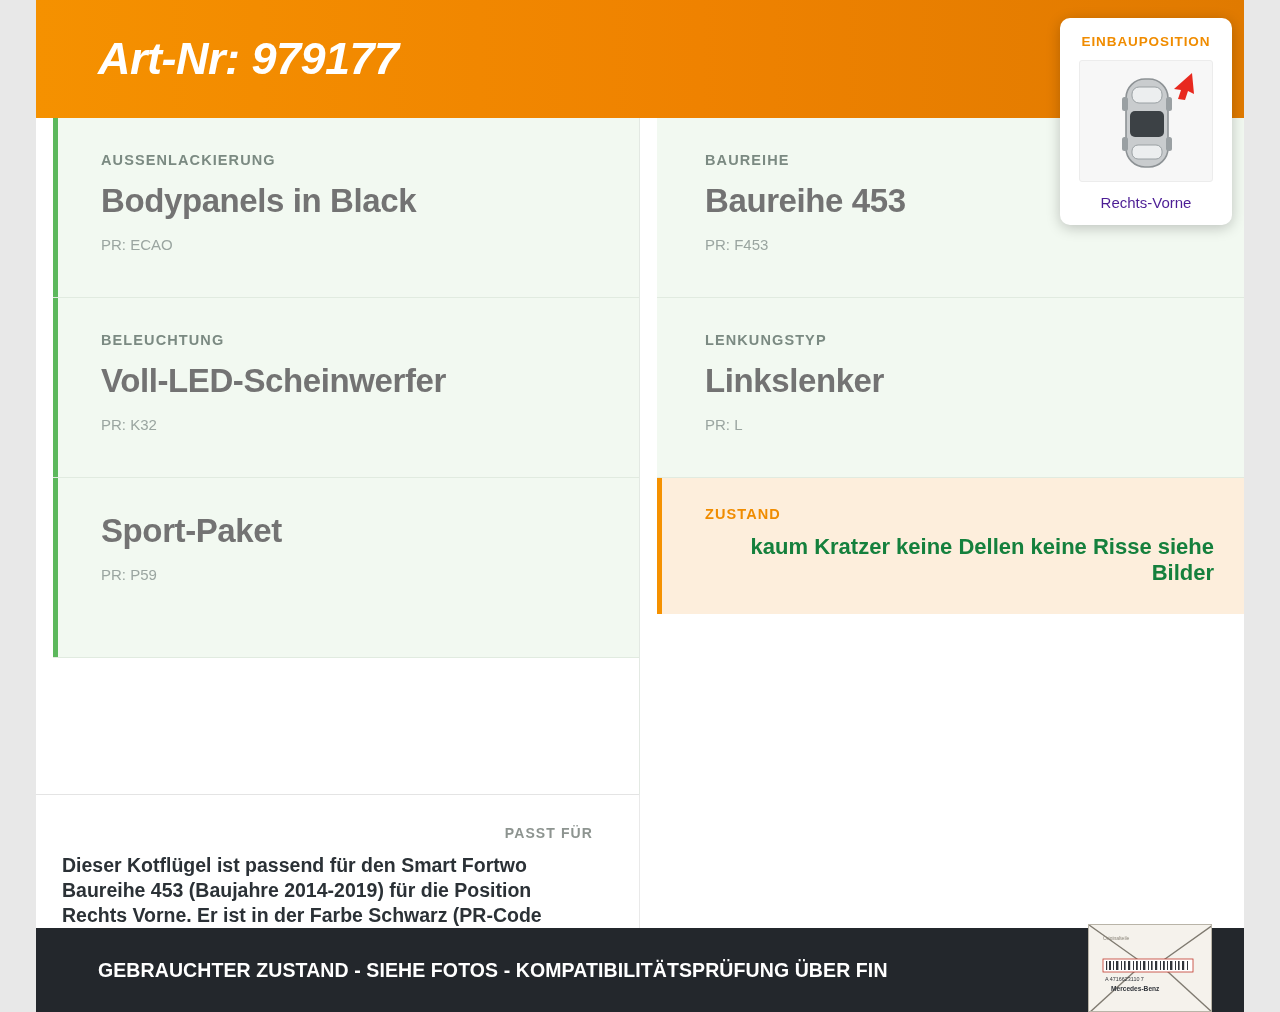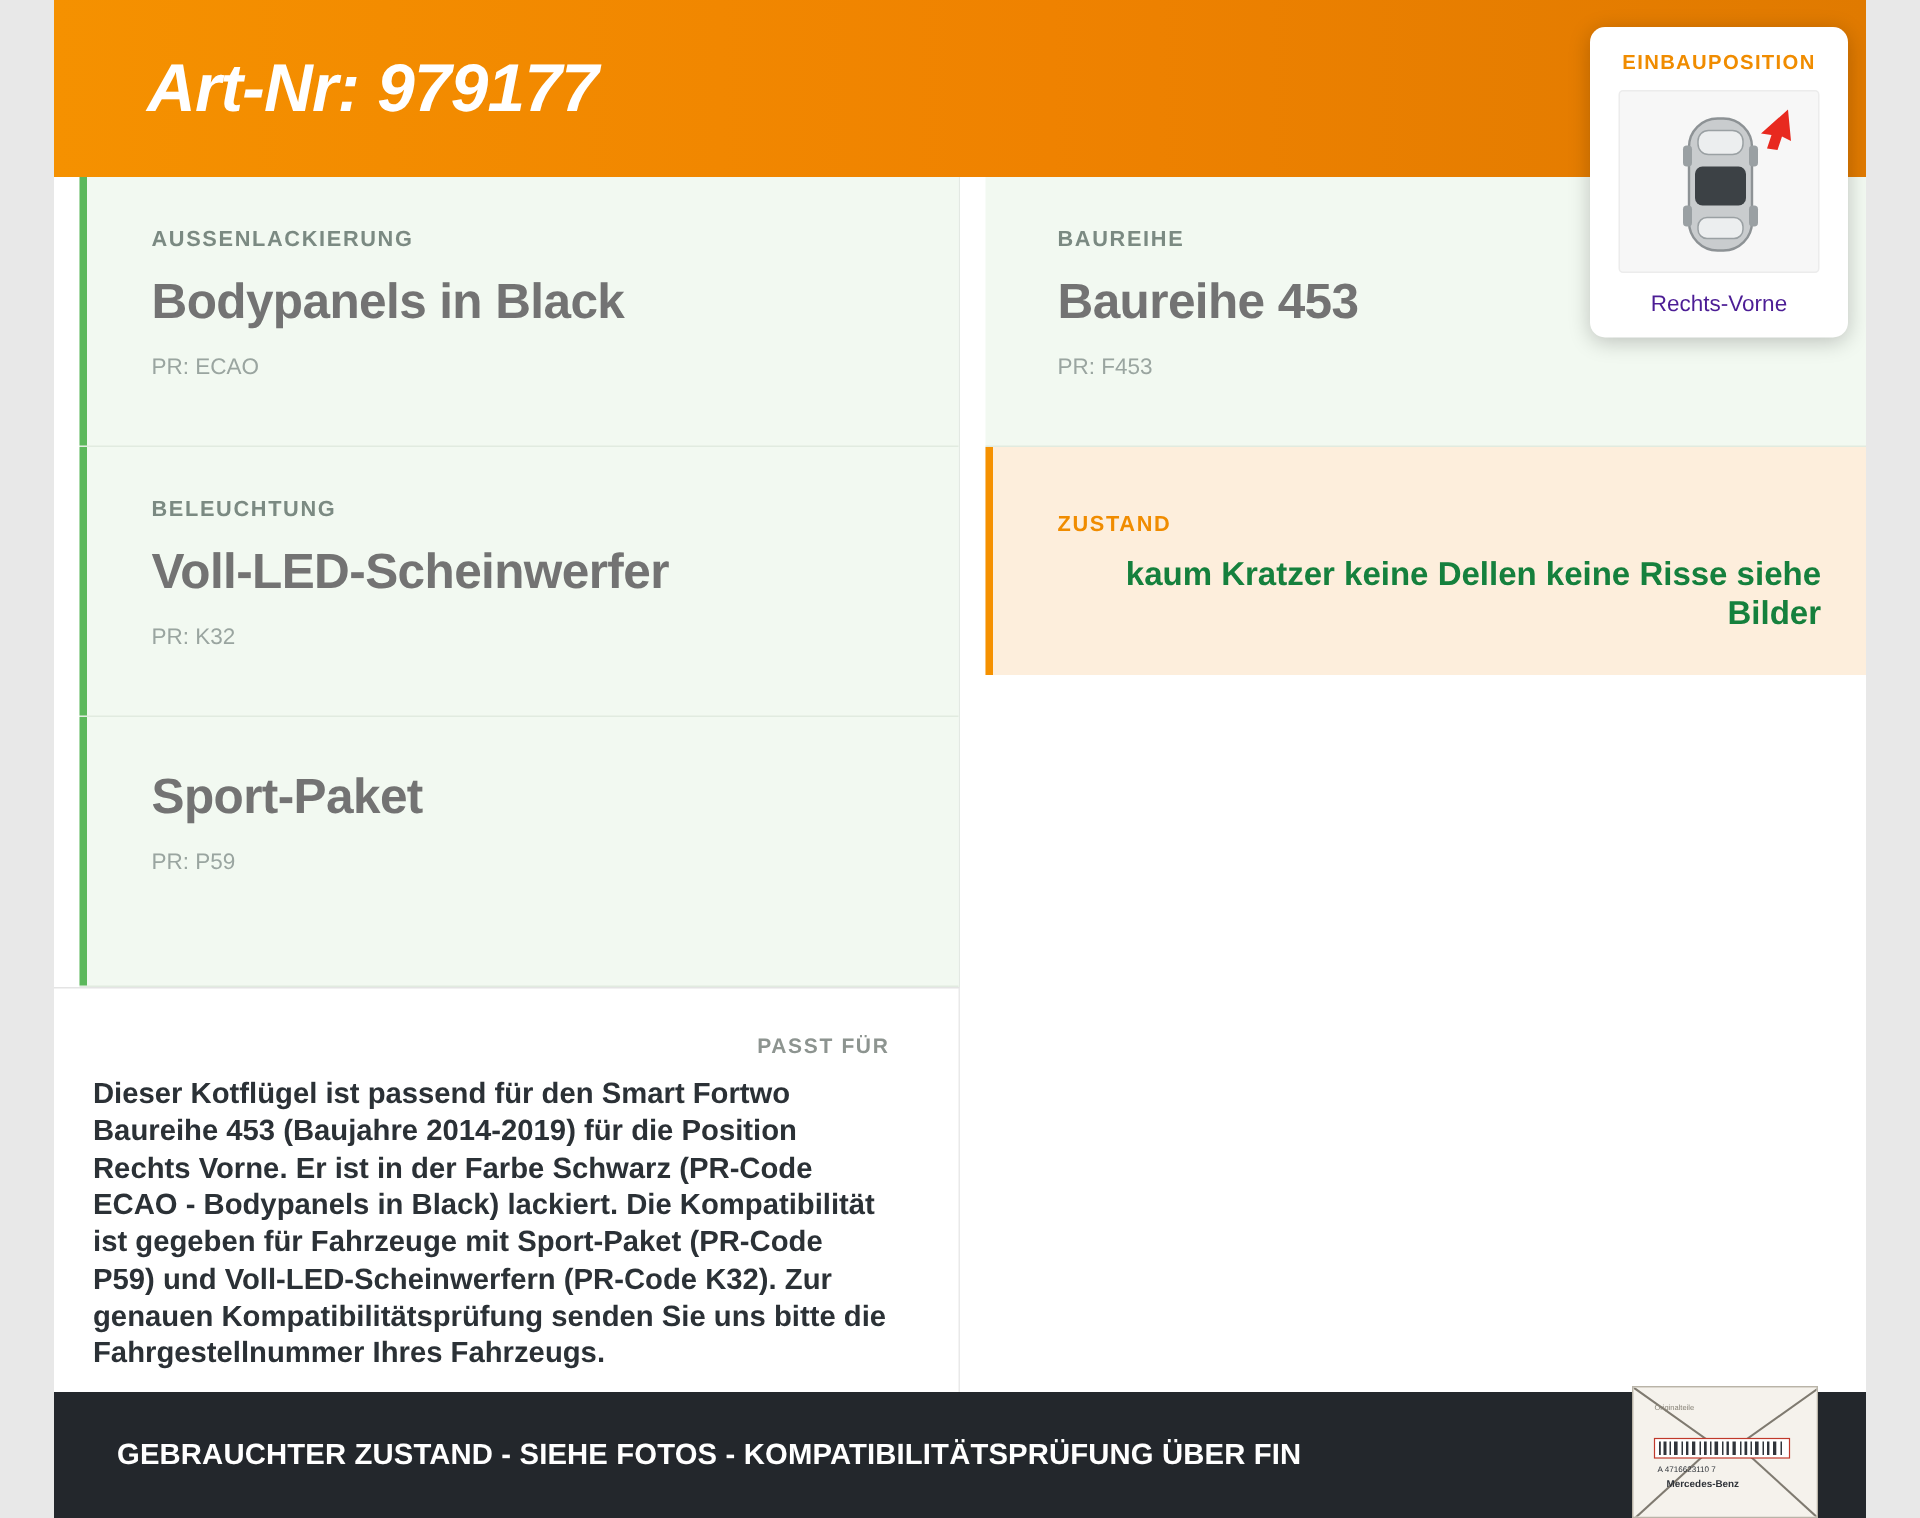--- a/index.html
+++ b/index.html
@@ -92,21 +92,21 @@
   }
   .cell-pr {
     font-size: 15px;
     color: #9aa5a0;
   }
 
   
   .cell.condition {
     background: #fdeedc;
     min-height: 96px;
-    padding: 44px 30px 28px 48px;
+    padding: 28px 30px 28px 48px;
     border-bottom: none;
   }
   .cell.condition::before { background: #f59100; }
   .cell.condition .cell-label {
     color: #f08c00;
     margin-bottom: 12px;
   }
   .cell.condition .cond-text {
     font-size: 22px;
     font-weight: bold;
@@ -143,21 +143,21 @@
   
   .footer {
     position: absolute;
     left: 0;
     bottom: 0;
     width: 1208px;
     height: 84px;
     background: #23272c;
     display: flex;
     align-items: center;
-    padding-left: 42px;
+    padding-left: 62px;
   }
   .footer-text {
     color: #ffffff;
     font-size: 19.5px;
     font-weight: bold;
     letter-spacing: 0.1px;
   }
 
   
   .pos-card {
@@ -242,20 +242,25 @@
       </div>
 
       <div class="col right">
 
         <div class="cell plain">
           <div class="cell-label">BAUREIHE</div>
           <div class="cell-value">Baureihe 453</div>
           <div class="cell-pr">PR: F453</div>
         </div>
 
+        <div class="cell plain">
+          <div class="cell-label">LENKUNGSTYP</div>
+          <div class="cell-value">Linkslenker</div>
+          <div class="cell-pr">PR: L</div>
+        </div>
 
         <div class="cell condition">
           <div class="cell-label">ZUSTAND</div>
           <div class="cond-text">kaum Kratzer keine Dellen keine Risse siehe Bilder</div>
         </div>
 
         <div class="cell empty"></div>
 
       </div>
     </div>

